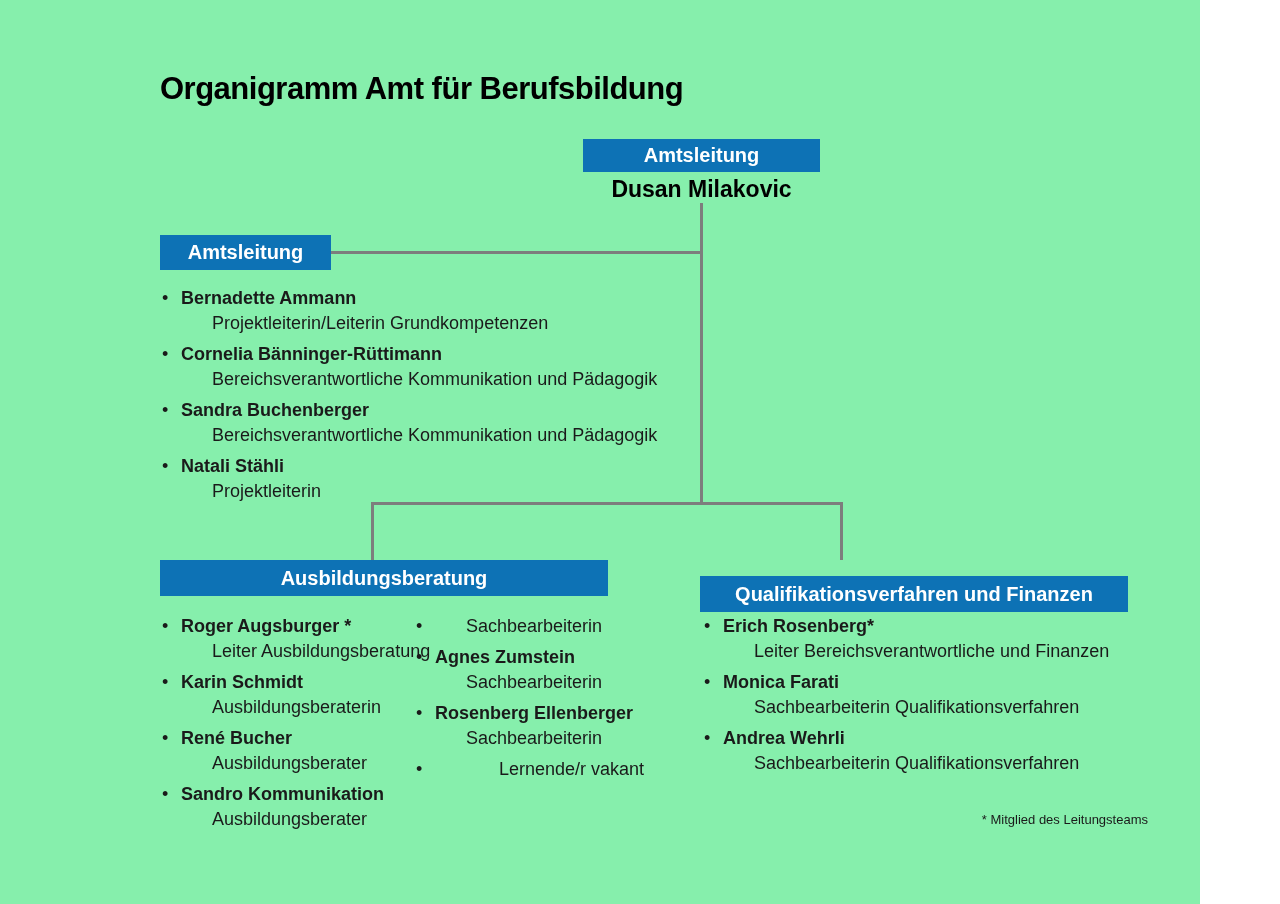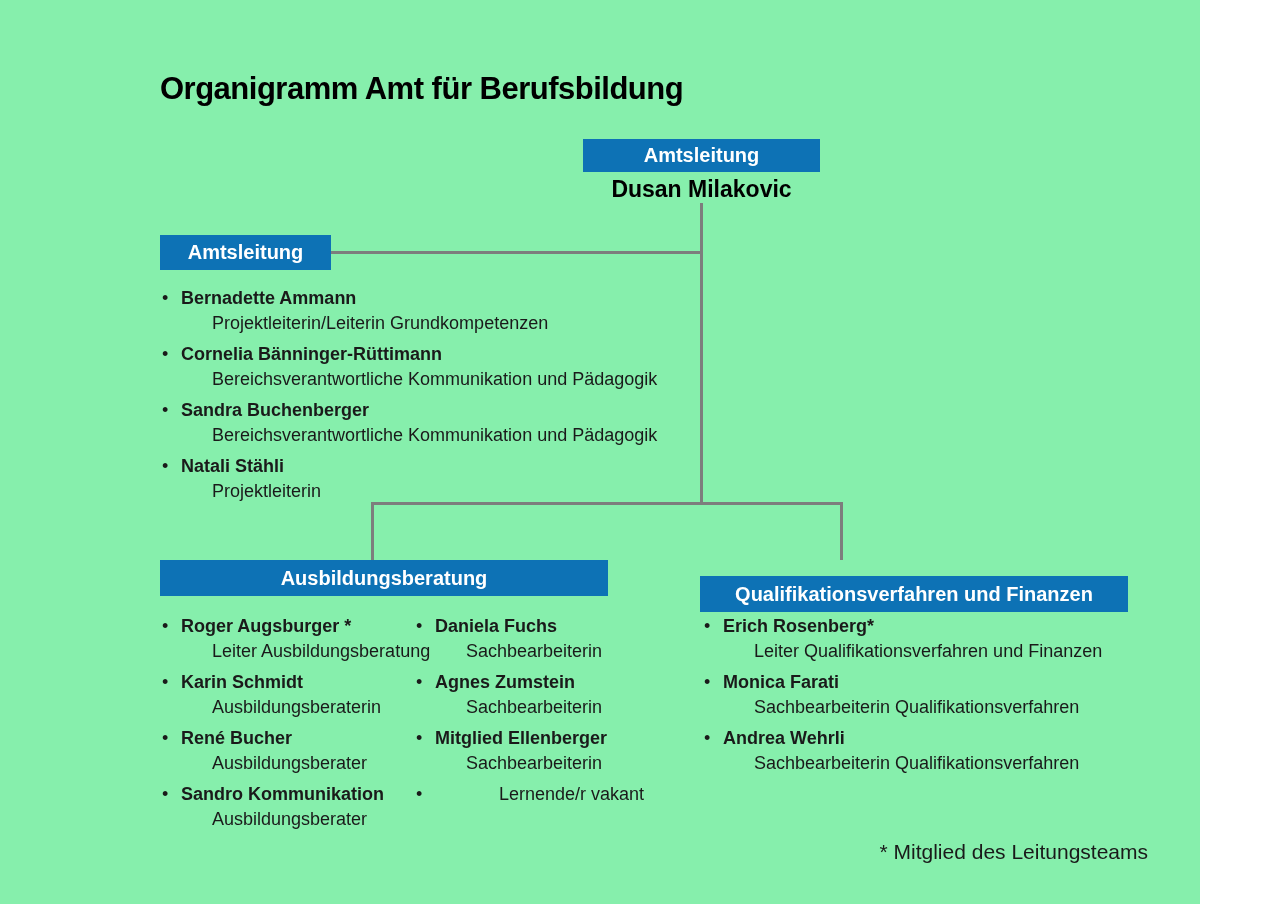--- a/index.html
+++ b/index.html
@@ -89,22 +89,22 @@
     font-size: 18px;
     color: #1a1a1a;
   }
   .member-name { font-weight: bold; white-space: nowrap; }
   .member-name.plain { font-weight: normal; text-align: right; }
   .member-role { font-weight: normal; white-space: nowrap; margin-left: 31px; }
 
   .footnote {
     position: absolute;
     right: 52px;
-    top: 840px;
-    font-size: 21px;
+    top: 812px;
+    font-size: 13px;
     color: #1a1a1a;
     white-space: nowrap;
   }
 </style>
 </head>
 <body>
 
 <div class="page">
 
   <h1 class="page-title">Organigramm Amt für Berufsbildung</h1>
@@ -170,48 +170,47 @@
     <li class="member-item">
       <span class="bullet">•</span>
       <div class="member-name">Sandro Kommunikation</div>
       <div class="member-role">Ausbildungsberater</div>
     </li>
   </ul>
 
   <ul class="member-list list-ausb-col2">
     <li class="member-item">
       <span class="bullet">•</span>
-      <div class="member-name">Daniela Fuchs</div>
       <div class="member-role">Sachbearbeiterin</div>
     </li>
     <li class="member-item">
       <span class="bullet">•</span>
       <div class="member-name">Agnes Zumstein</div>
       <div class="member-role">Sachbearbeiterin</div>
     </li>
     <li class="member-item">
       <span class="bullet">•</span>
-      <div class="member-name">Mitglied Ellenberger</div>
+      <div class="member-name">Rosenberg Ellenberger</div>
       <div class="member-role">Sachbearbeiterin</div>
     </li>
     <li class="member-item">
       <span class="bullet">•</span>
       <div class="member-name plain">Lernende/r vakant</div>
     </li>
   </ul>
 
   <div class="org-box box-qualifikation">
     <span>Qualifikationsverfahren und Finanzen</span>
   </div>
 
   <ul class="member-list list-qualifikation">
     <li class="member-item">
       <span class="bullet">•</span>
       <div class="member-name">Erich Rosenberg*</div>
-      <div class="member-role">Leiter Qualifikationsverfahren und Finanzen</div>
+      <div class="member-role">Leiter Bereichsverantwortliche und Finanzen</div>
     </li>
     <li class="member-item">
       <span class="bullet">•</span>
       <div class="member-name">Monica Farati</div>
       <div class="member-role">Sachbearbeiterin Qualifikationsverfahren</div>
     </li>
     <li class="member-item">
       <span class="bullet">•</span>
       <div class="member-name">Andrea Wehrli</div>
       <div class="member-role">Sachbearbeiterin Qualifikationsverfahren</div>

